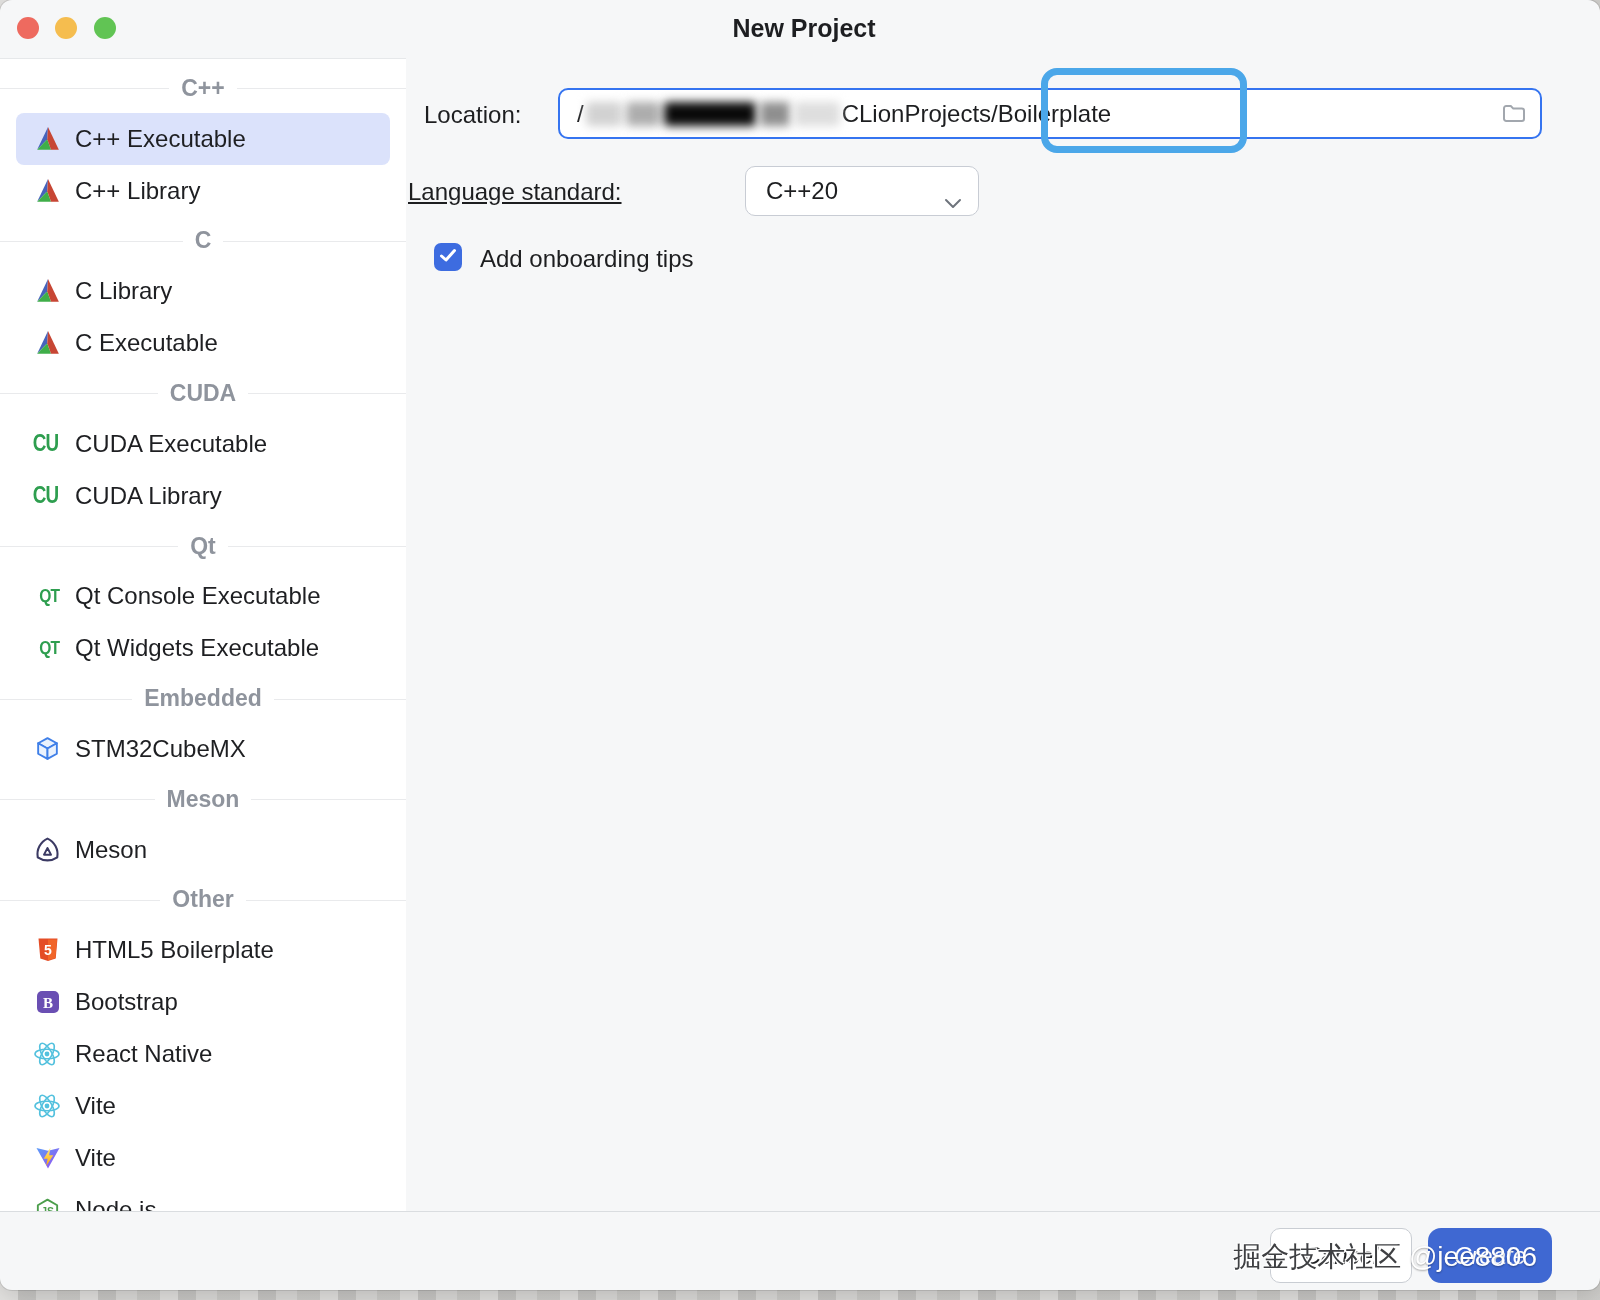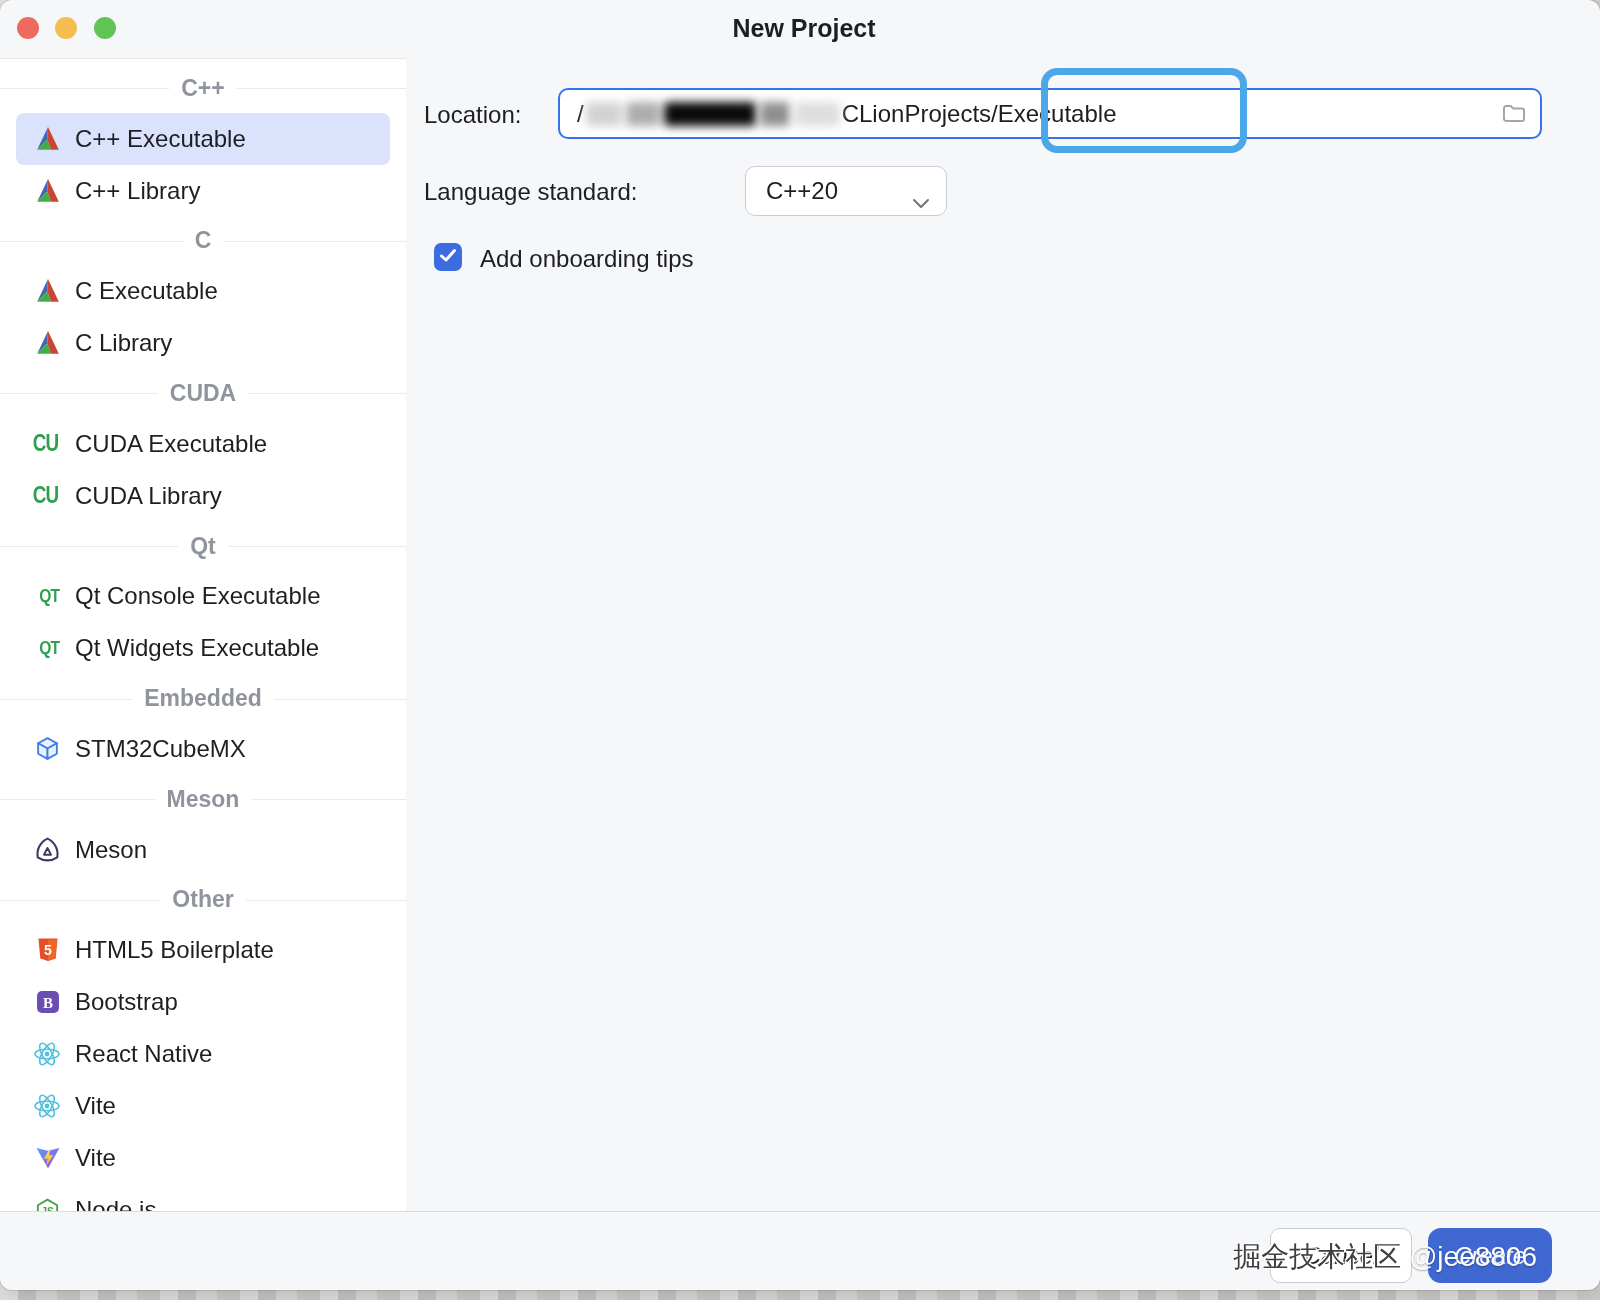--- a/index.html
+++ b/index.html
@@ -73,23 +73,23 @@
   .b1 { width: 36px; background: #d2d2d2; }
   .b2 { width: 34px; background: #adadad; }
   .b3 { width: 92px; background: #0a0a0a; }
   .b4 { width: 30px; background: #8f8f8f; }
   .b5 { width: 46px; background: #dedede; }
   .folder-btn { position: absolute; right: 12px; top: 9px; width: 28px; height: 28px; cursor: pointer; }
   .annotation {
     position: absolute; left: 1041px; top: 68px; width: 206px; height: 85px;
     border: 7px solid #4ba7e9; border-radius: 16px; pointer-events: none; z-index: 5;
   }
-  .lang-label { left: 424px; top: 178px; }
+  .lang-label { left: 408px; top: 178px; text-decoration: underline; }
   .dropdown {
-    position: absolute; left: 745px; top: 166px; width: 202px; height: 50px;
+    position: absolute; left: 745px; top: 166px; width: 234px; height: 50px;
     background: #ffffff; border: 1.5px solid #c8ccd4; border-radius: 10px;
     display: flex; align-items: center; padding-left: 20px;
     font-size: 24px; color: #1d1e20; cursor: pointer;
   }
   .dd-chevron { position: absolute; right: 16px; top: 20px; }
   .checkbox {
     position: absolute; left: 434px; top: 243px; width: 28px; height: 28px;
     background: #3d6ce0; border-radius: 7px;
     display: flex; align-items: center; justify-content: center; cursor: pointer;
   }
@@ -154,31 +154,31 @@
         <span>C</span>
       </div>
       <div class="side-item">
         <span class="tpl-icon">
           <svg width="26" height="26" viewBox="0 0 24 24">
             <polygon points="12,1 2,22 11.3,12.3" fill="#4663bc"></polygon>
             <polygon points="2,22 11.3,12.3 14.8,22" fill="#3fae49"></polygon>
             <polygon points="12,1 22,22 14.8,22 11.3,12.3" fill="#c74634"></polygon>
           </svg>
         </span>
-        <span>C Executable</span>
+        <span>C Library</span>
       </div>
       <div class="side-item">
         <span class="tpl-icon">
           <svg width="26" height="26" viewBox="0 0 24 24">
             <polygon points="12,1 2,22 11.3,12.3" fill="#4663bc"></polygon>
             <polygon points="2,22 11.3,12.3 14.8,22" fill="#3fae49"></polygon>
             <polygon points="12,1 22,22 14.8,22 11.3,12.3" fill="#c74634"></polygon>
           </svg>
         </span>
-        <span>C Library</span>
+        <span>C Executable</span>
       </div>
       <div class="sec-header">
         <span>CUDA</span>
       </div>
       <div class="side-item">
         <span class="tpl-icon">
           <span class="txt-icon cu-txt">CU</span>
         </span>
         <span>CUDA Executable</span>
       </div>
@@ -310,21 +310,21 @@
 
   <div class="form-label loc-label">Location:</div>
   <div class="loc-input">
     <span>/</span>
     <span class="blob b1"></span>
     <span class="blob b2"></span>
     <span class="blob b3"></span>
     <span class="blob b4"></span>
     <span class="blob b5"></span>
     <span>CLionProjects/</span>
-    <span>Executable</span>
+    <span>Boilerplate</span>
     <span class="folder-btn">
       <svg width="28" height="28" viewBox="0 0 28 28">
         <path d="M4 9.2 a2.2 2.2 0 0 1 2.2-2.2 h4.6 l2.5 2.6 h8.5 a2.2 2.2 0 0 1 2.2 2.2 v7.9 a2.2 2.2 0 0 1 -2.2 2.2 h-15.6 a2.2 2.2 0 0 1 -2.2-2.2 z" fill="none" stroke="#a2a7ae" stroke-width="2" stroke-linejoin="round"></path>
       </svg>
     </span>
   </div>
 
   <div class="annotation"></div>
 
   <div class="form-label lang-label">Language standard:</div>

